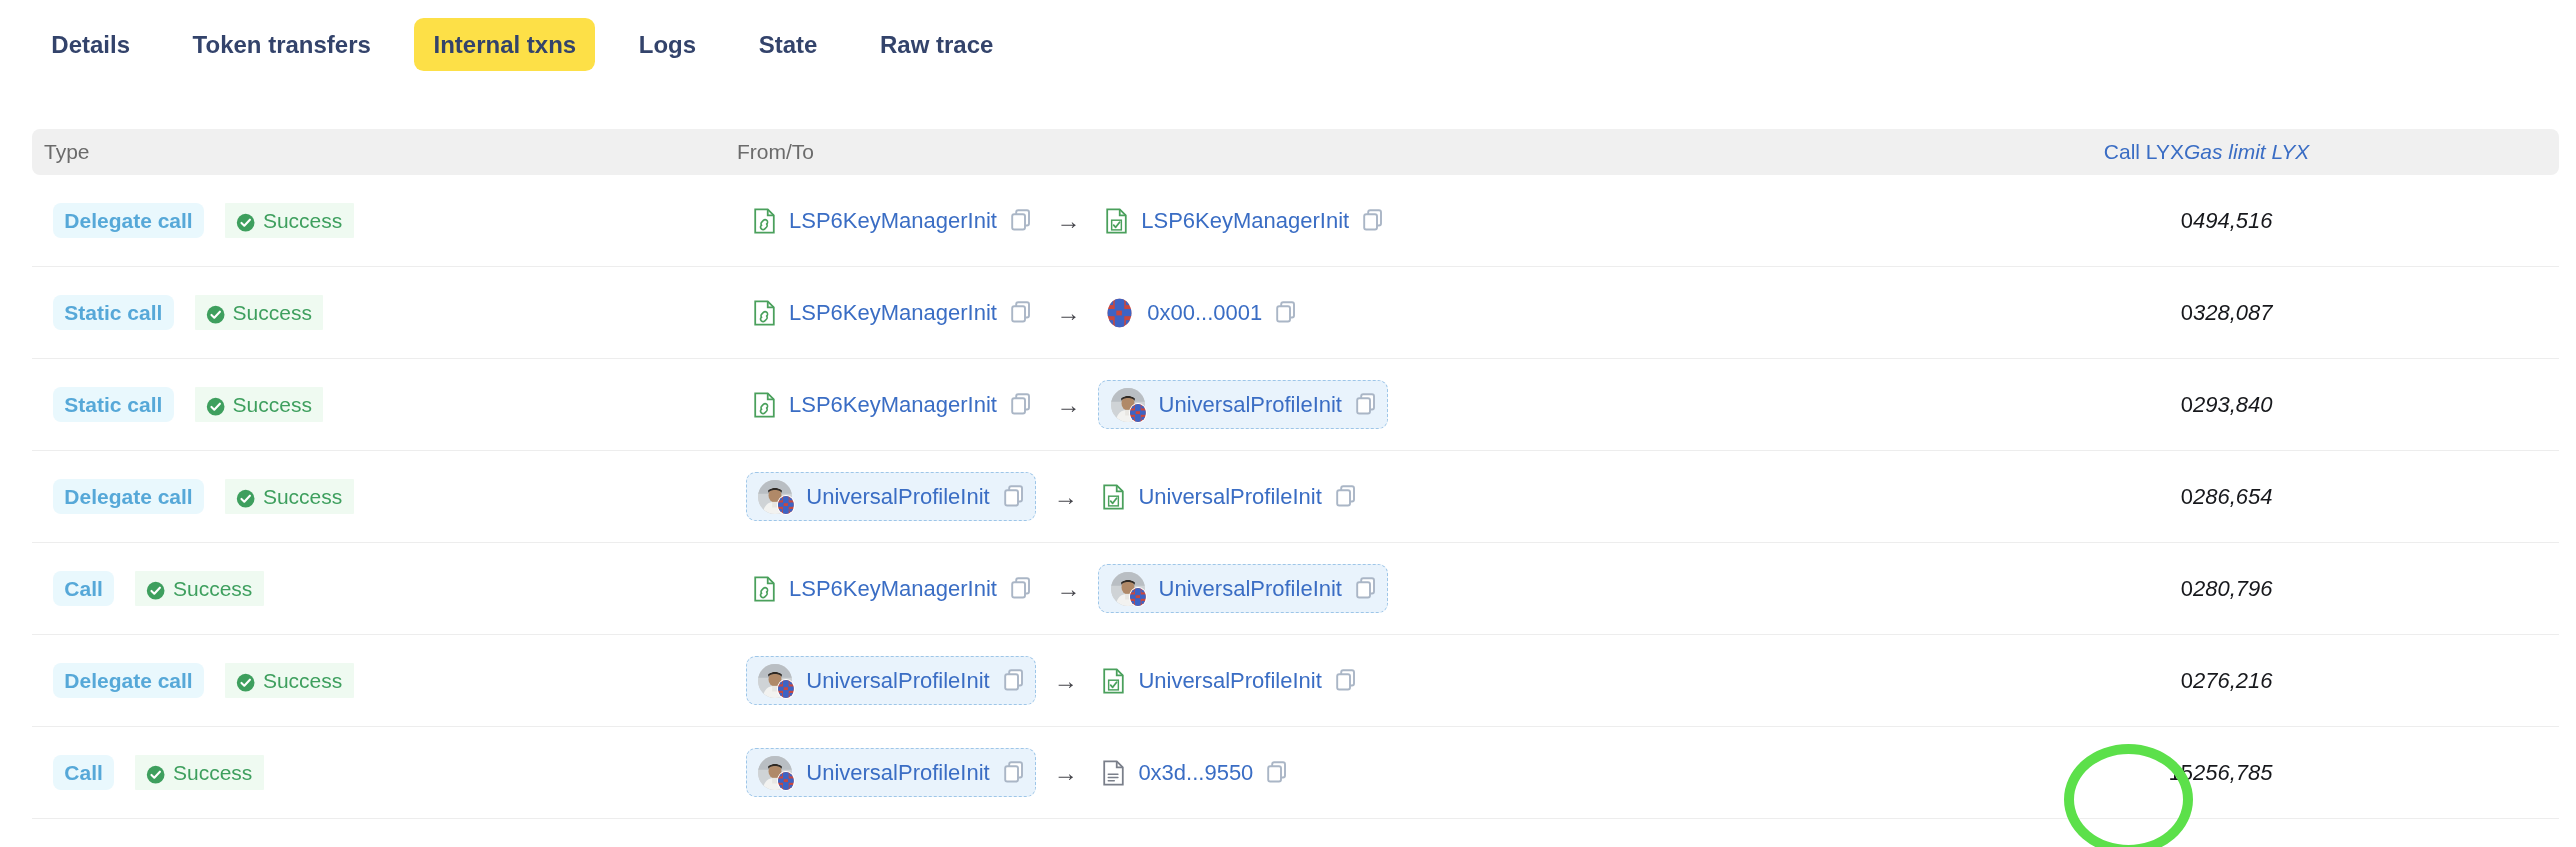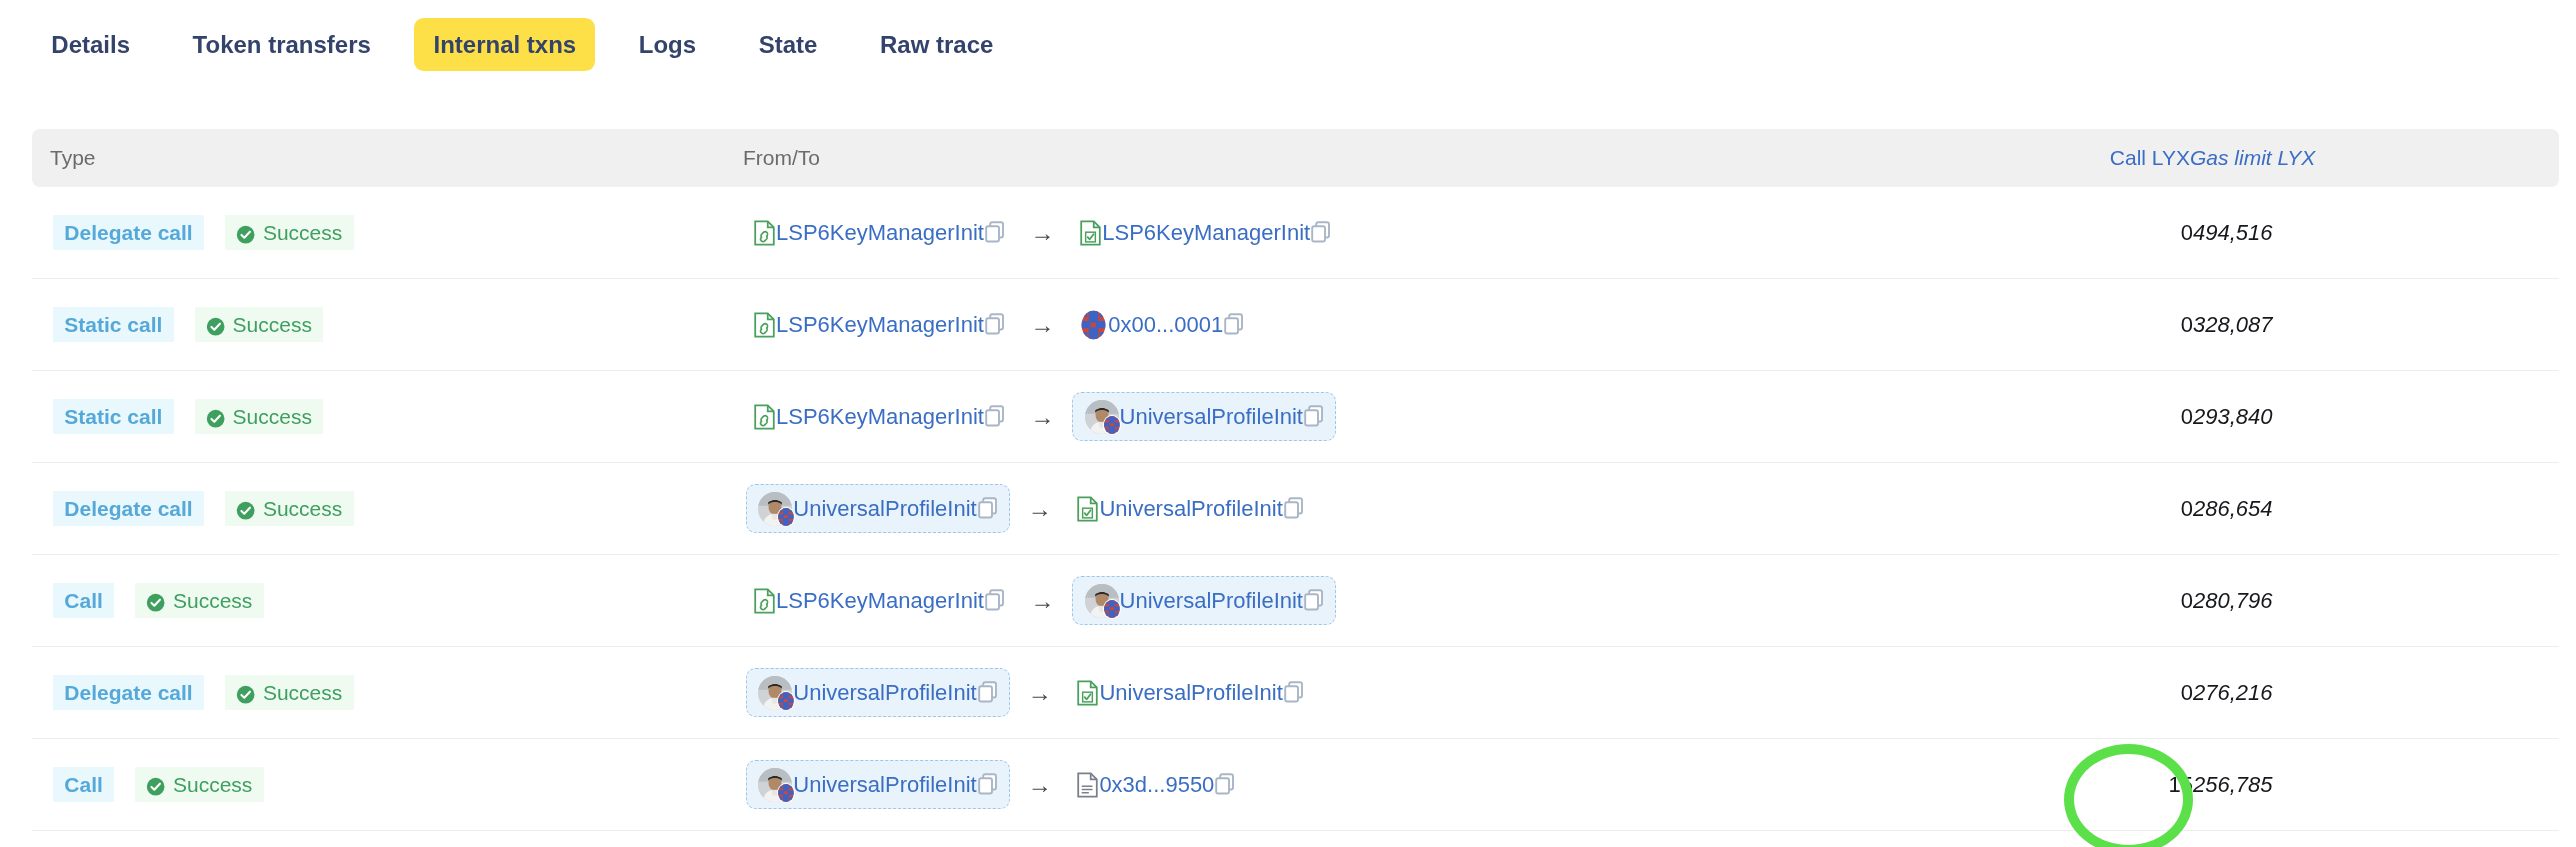--- a/index.html
+++ b/index.html
@@ -23,24 +23,24 @@
     line-height: 27px; white-space: nowrap; cursor: pointer;
     margin-right: 16px;
   }
   .tab.active { background: #fde047; }
 
   
   .table { position: absolute; left: 32px; top: 129px; width: 2527px; }
 
   .thead {
     display: flex; align-items: center;
-    height: 58px;
+    height: 46px;
     background: #f0f0f0;
     border-radius: 8px;
-    padding: 0 18px;
+    padding: 0 12px;
   }
   .th { font-size: 21px; color: #6b6b6b; font-weight: 400; }
   .th.link { color: #3a6dc4; }
   .col-type    { width: 693px; flex: 0 0 693px; }
   .col-fromto  { width: 1104px; flex: 0 0 1104px; }
   .col-value   { width: 343px; flex: 0 0 343px; text-align: right; }
   .col-gas     { width: 345px; flex: 0 0 345px; text-align: left; font-style: italic; }
 
   .tbody { }
   .trow {
@@ -48,34 +48,34 @@
     height: 92px;
     padding: 0 21px;
     border-bottom: 1.6px solid #ededed;
   }
 
   
   .typecell { display: flex; align-items: center; gap: 21px; }
   .badge-type {
     background: #e9f8fd; color: #56a8d8;
     font-size: 21px; font-weight: 700;
-    padding: 5.6px 11.3px; border-radius: 1px; white-space: nowrap;
+    padding: 5.6px 11.3px; border-radius: 8px; white-space: nowrap;
   }
   .badge-status {
     background: #effaf1; color: #3e9f5e;
     font-size: 21px; font-weight: 400;
     padding: 5.6px 11.3px; border-radius: 1px;
     display: inline-flex; align-items: flex-end; gap: 7.3px; white-space: nowrap;
   }
   .check-ico { width: 19.3px; height: 19.3px; flex: 0 0 19.3px; display:block; }
 
   
   .fromto { display: flex; align-items: center; gap: 0px; }
   .entity {
-    display: inline-flex; align-items: center; gap: 1px;
+    display: inline-flex; align-items: center; gap: 14px;
     padding: 5.6px 8px; border-radius: 9.7px; white-space: nowrap;
   }
   .entity.profile {
     background: #e9f3fc;
     border: 1.6px dashed #9ec6e8;
     padding: 6.4px 11.3px;
   }
   .ent-label { font-size: 22px; color: #3a6dc4; cursor: pointer; }
   .arrow {
     font-size: 24px; color: #44444a; margin: 0 17.7px; line-height: 1;

